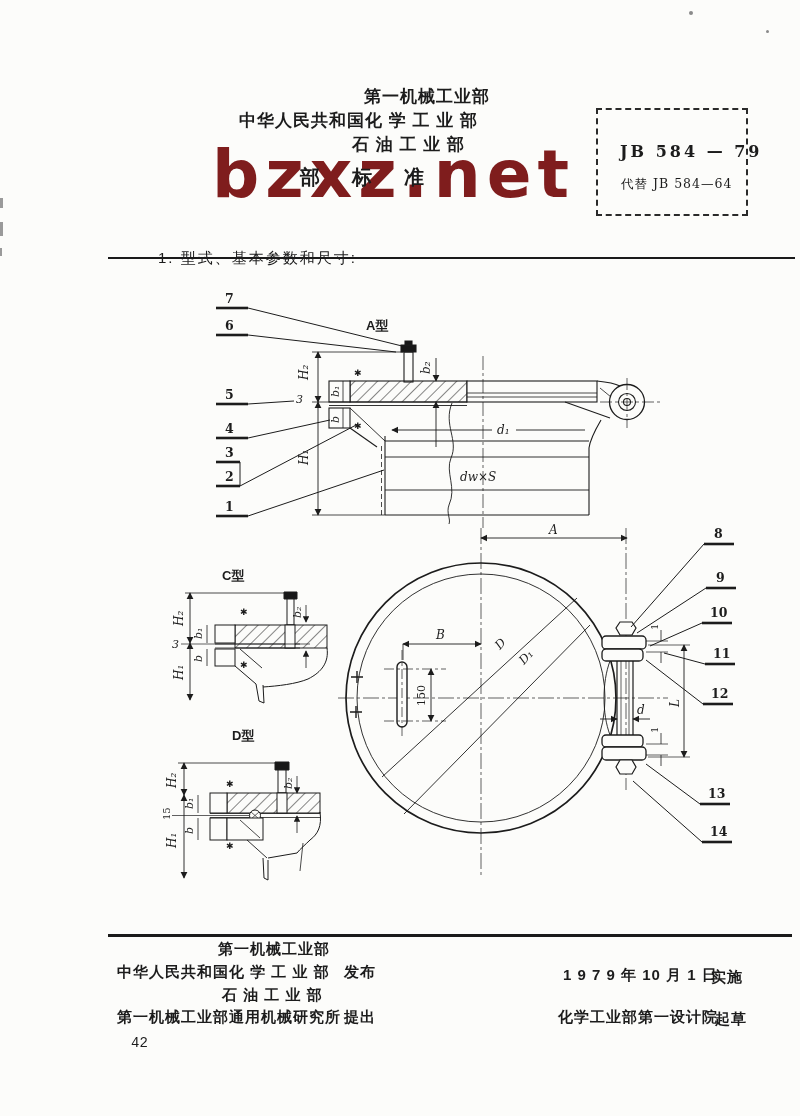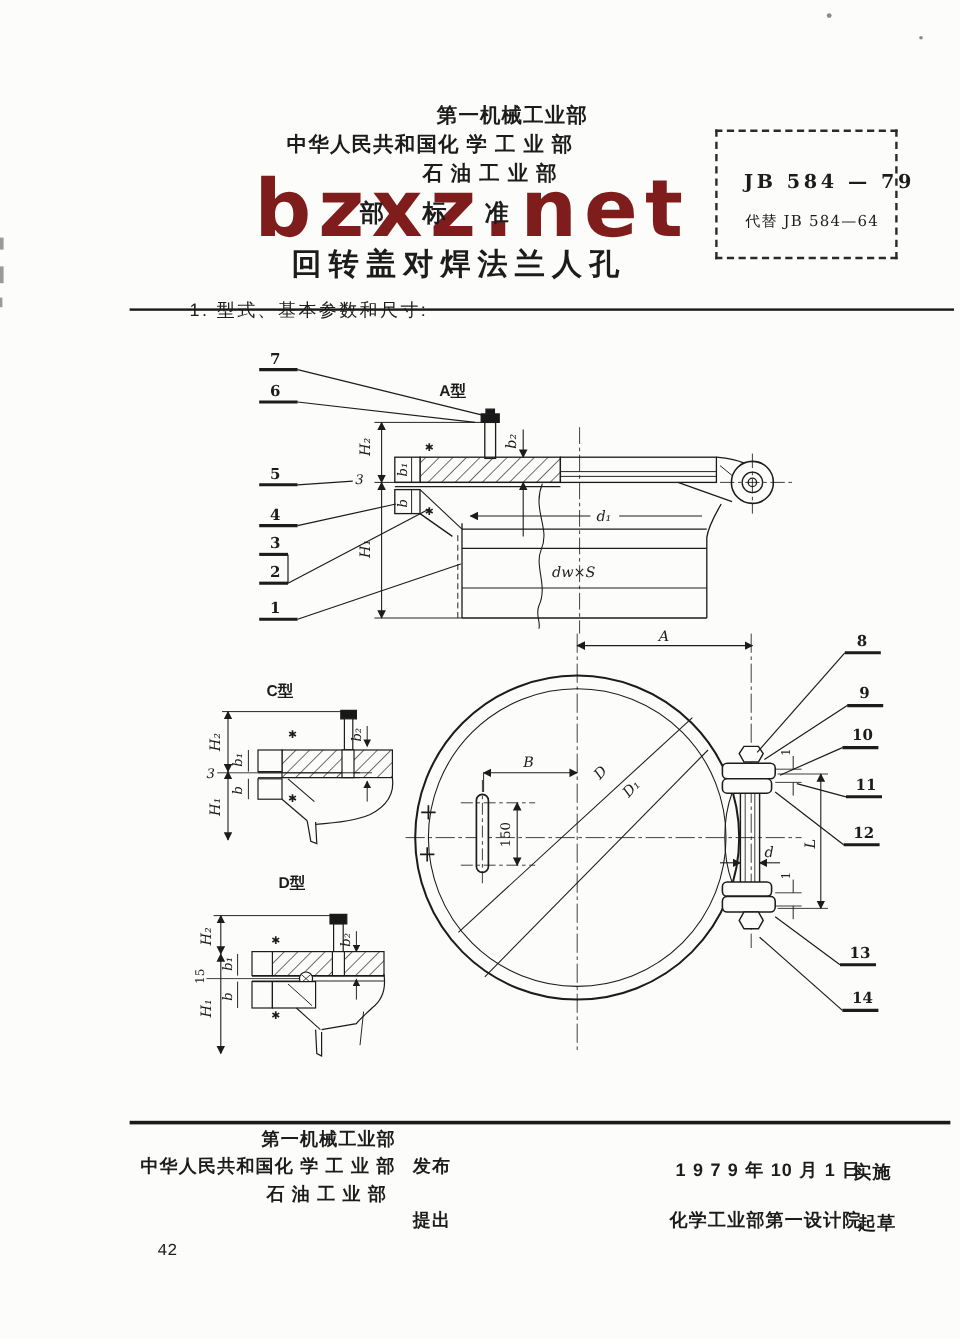--- a/index.html
+++ b/index.html
@@ -49,21 +49,20 @@
   <div class="abs edgemark" style="left:0;top:198px;width:3px;height:10px;"></div>
   <div class="abs edgemark" style="left:0;top:222px;width:3px;height:14px;"></div>
   <div class="abs edgemark" style="left:0;top:248px;width:2px;height:8px;"></div>
 
   <div class="abs watermark" style="left:172px;top:136px;">bzxz.net</div>
 
   <div class="abs ministry z1" style="left:364px;top:85px;">第一机械工业部</div>
   <div class="abs ministry z1" style="left:239px;top:109px;">中华人民共和国化 学 工 业 部</div>
   <div class="abs ministry z1" style="left:352px;top:133px;">石 油 工 业 部</div>
   <div class="abs std-label z1" style="left:300px;top:164px;">部　标　准</div>
-  <div class="abs doc-title z1" style="left:243px;top:203px;">回转盖对焊法兰人孔</div>
 
   <div class="abs std-box z1" style="left:596px;top:108px;">
     <div class="abs std-code" style="left:22px;top:32px;">JB 584 — 79</div>
     <div class="abs std-replaces" style="left:12px;top:66px;margin-left:11px;">代替 JB 584—64</div>
   </div>
 
   <div class="abs rule" style="left:108px;top:257px;width:687px;height:2px;"></div>
 
   <div class="abs section-heading z1" style="left:158px;top:249px;">1. 型式、基本参数和尺寸:</div>
 
@@ -315,20 +314,21 @@
       <text class="star" x="226" y="849" stroke="none">✱</text>
     </g>
   </svg>
 
   <div class="abs rule" style="left:108px;top:934px;width:684px;height:2.5px;"></div>
 
   <div class="abs foot" style="left:218px;top:940px;">第一机械工业部</div>
   <div class="abs foot" style="left:117px;top:963px;">中华人民共和国化 学 工 业 部</div>
   <div class="abs foot" style="left:344px;top:963px;">发布</div>
   <div class="abs foot" style="left:222px;top:986px;">石 油 工 业 部</div>
+  <div class="abs foot" style="left:117px;top:1008px;">第一机械工业部通用机械研究所</div>
   <div class="abs foot" style="left:344px;top:1008px;">提出</div>
 
   <div class="abs foot" style="left:563px;top:966px;">1 9 7 9 年 10 月 1 日</div>
   <div class="abs foot" style="left:711px;top:968px;">实施</div>
   <div class="abs foot" style="left:558px;top:1008px;">化学工业部第一设计院</div>
   <div class="abs foot" style="left:685px;top:1010px;margin-left:30px;">起草</div>
 
   <div class="abs pageno" style="left:131px;top:1035px;">42</div>
 </div>
 

